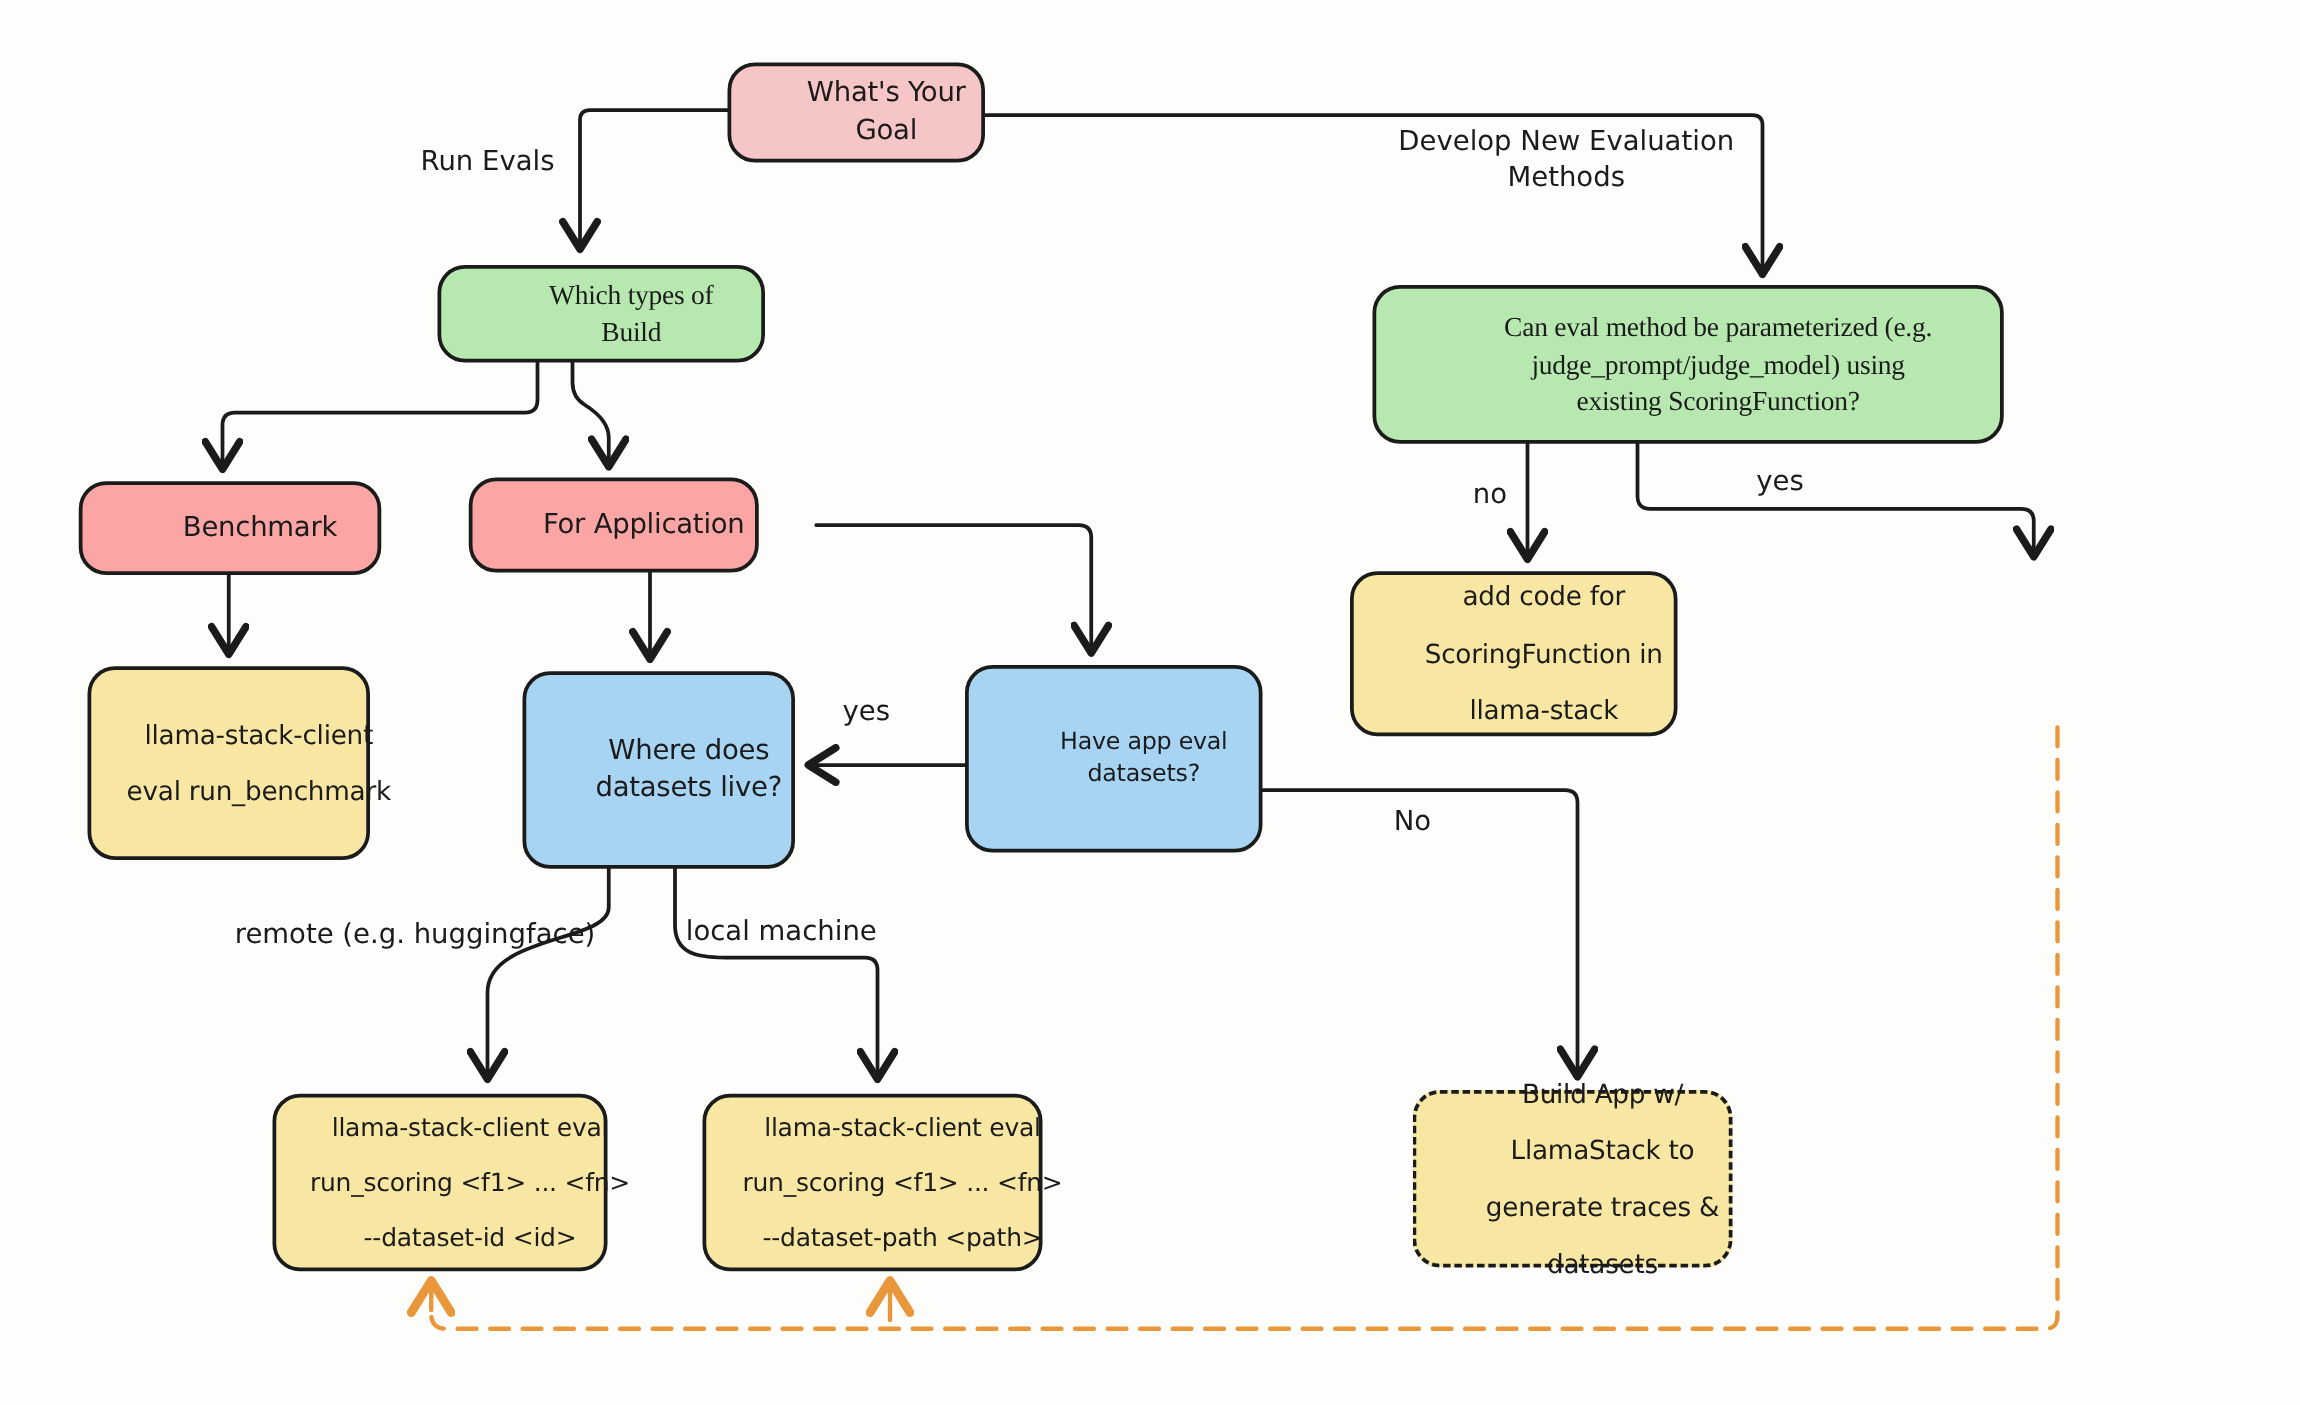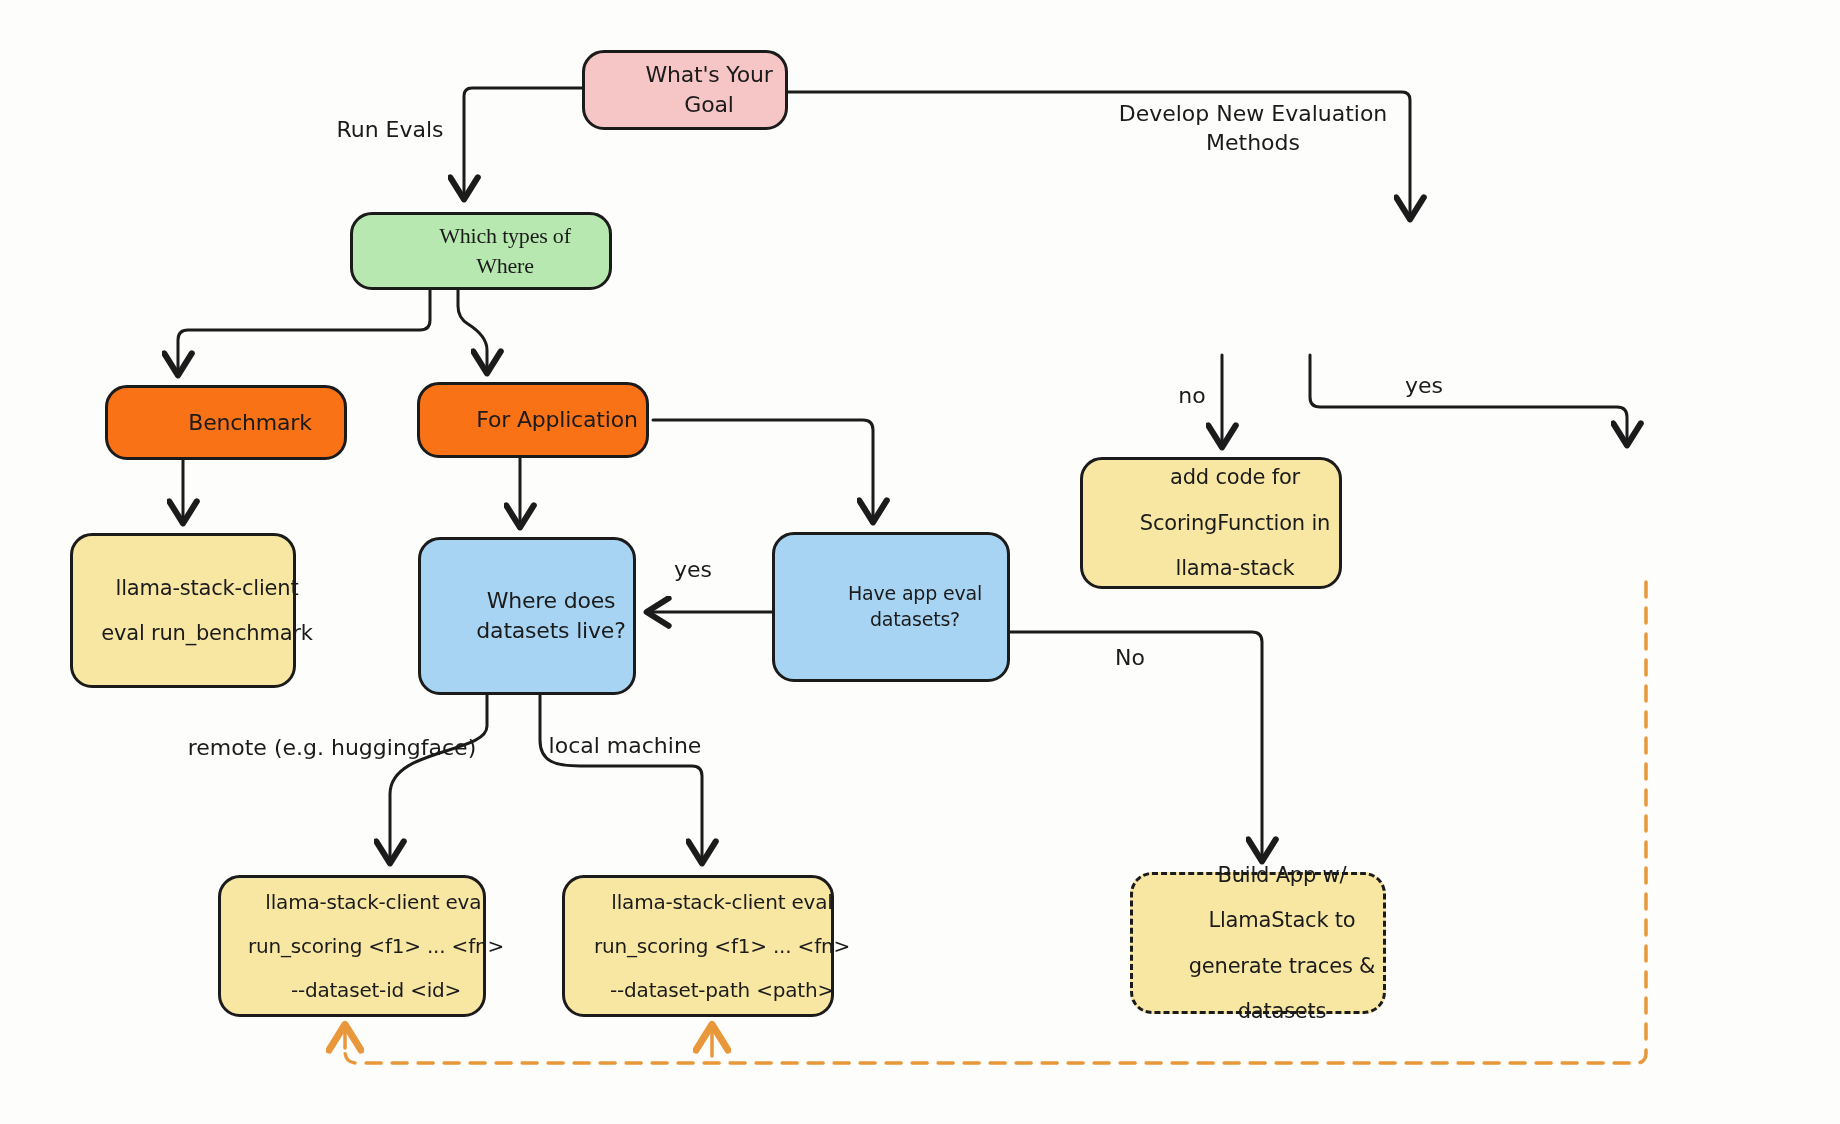--- a/index.html
+++ b/index.html
@@ -21,21 +21,21 @@
     text-align:center;
     font-size:21px;line-height:1.35;
     letter-spacing:-0.2px;
     padding-left:48px;
   }
   .node span{display:block;white-space:nowrap;}
   .pink{background:#f6c5c5;}
   .green{background:#b7e8b0;font-family:Liberation Serif, serif;}
   .blue{background:#a8d4f3;}
   .yellow{background:#f8e7a3;gap:17px;}
-  .white{background:#f97316;margin-left:42px;}
+  .white{background:#fca5a5;}
   .dashed{border-style:dashed;margin-left:12px;}
   .edge-label{
     position:absolute;font-size:22px;color:#1b1b1b;text-align:center;line-height:1.3;
     white-space:nowrap;
   }
   
   .n-goal          {left:582px; top:50px;  width:206px; height:80px;  font-size:22px;}
   .n-which-types   {left:350px; top:212px; width:262px; height:78px;  font-size:22px;}
   .n-can-eval      {left:1098px;top:228px; width:505px; height:127px; font-size:22px;}
   .n-benchmark     {left:63px;  top:385px; width:242px; height:75px;  font-size:22px;}
@@ -96,23 +96,28 @@
     </g>
   </svg>
 
   <div class="node pink n-goal">
     <span>What's Your</span>
     <span>Goal</span>
   </div>
 
   <div class="node green n-which-types">
     <span>Which types of</span>
-    <span>Where</span>
+    <span>Build</span>
   </div>
 
+  <div class="node green n-can-eval">
+    <span>Can eval method be parameterized (e.g.</span>
+    <span>judge_prompt/judge_model) using</span>
+    <span>existing ScoringFunction?</span>
+  </div>
 
   <div class="node white n-benchmark">
     <span>Benchmark</span>
   </div>
 
   <div class="node white n-for-app">
     <span>For Application</span>
   </div>
 
   <div class="node yellow n-run-benchmark">

